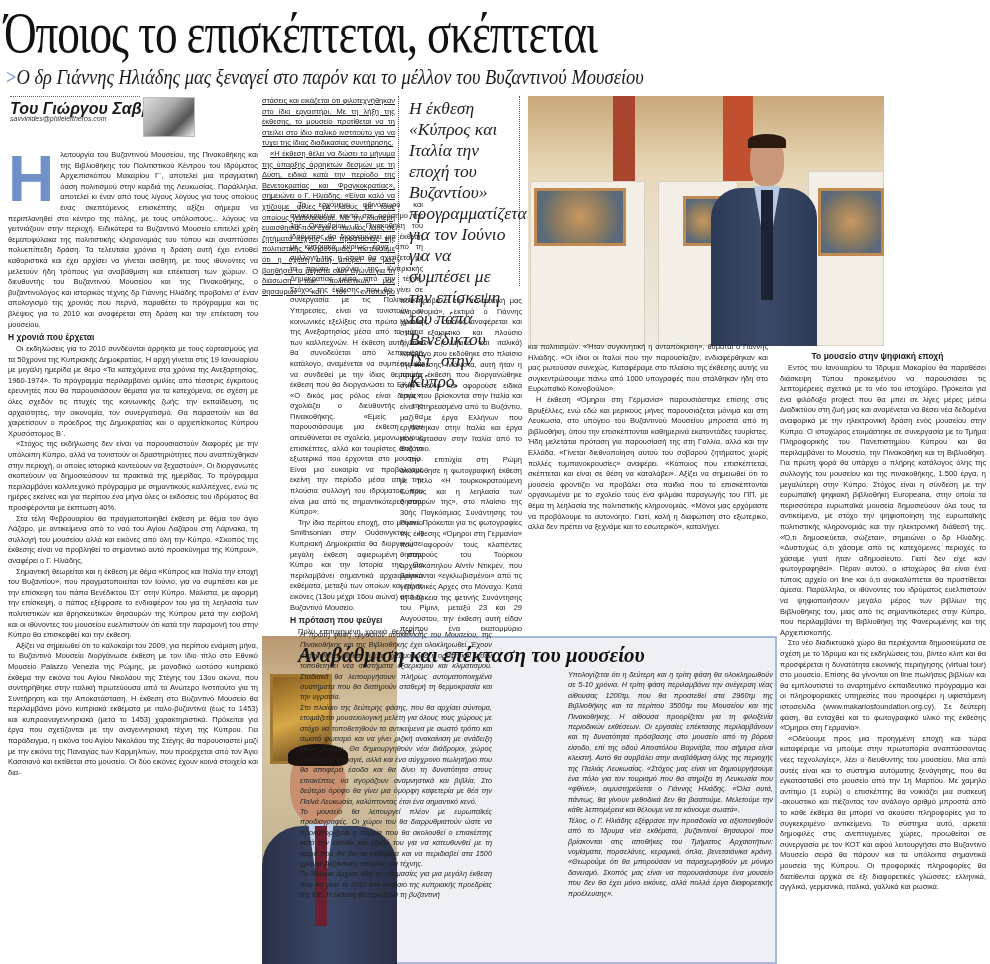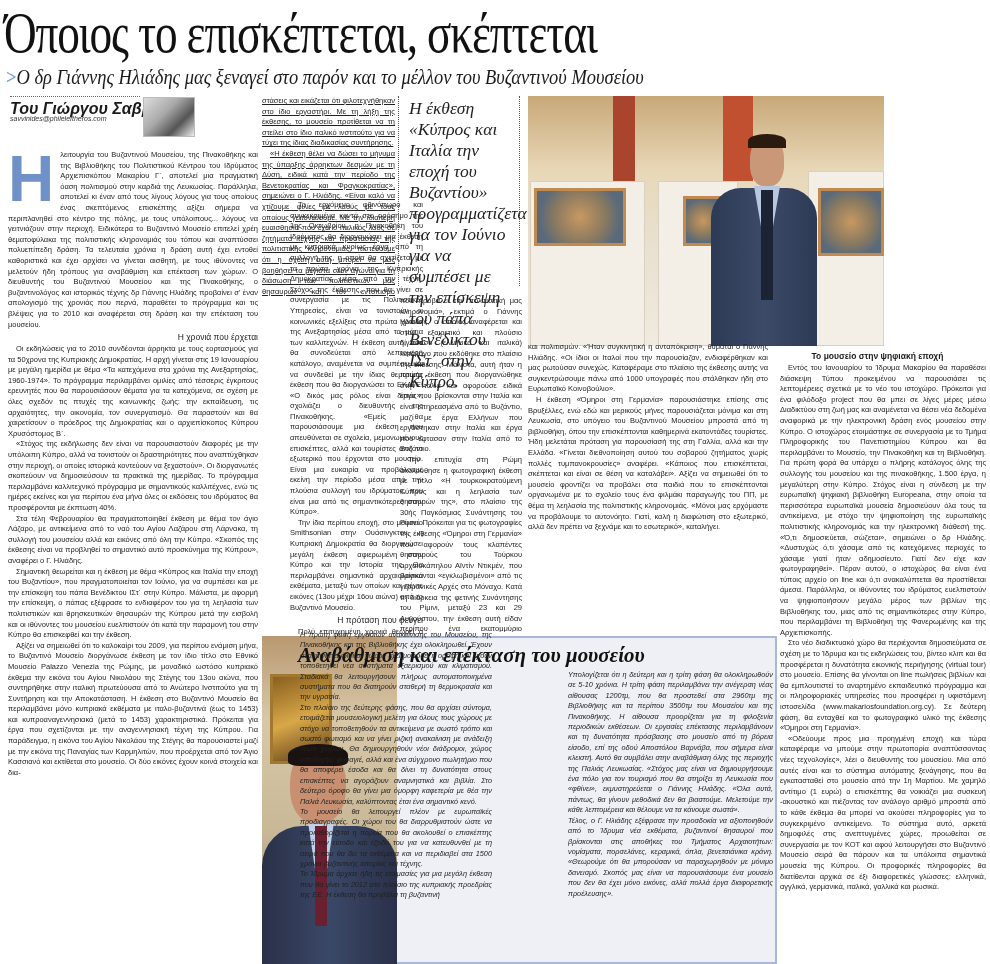--- a/index.html
+++ b/index.html
@@ -7,21 +7,21 @@
   .headline { position: absolute; left: 4px; top: 2px; font-family: "Liberation Serif", serif; font-size: 58px; line-height: 62px; letter-spacing: -1.5px; transform: scaleX(0.78); transform-origin: left top; white-space: nowrap; color: #111; }
   .subhead { position: absolute; left: 6px; top: 64px; font-family: "Liberation Serif", serif; font-style: italic; font-size: 22px; line-height: 26px; transform: scaleX(0.84); transform-origin: left top; white-space: nowrap; }
   .subhead .arrow { color: #7aa0d0; font-style: normal; font-weight: bold; }
   .byline-rule { position: absolute; left: 10px; top: 96px; width: 130px; border-top: 1px dotted #666; }
   .byline { position: absolute; left: 10px; top: 100px; font-size: 16px; font-weight: bold; font-style: italic; }
   .email { position: absolute; left: 10px; top: 115px; font-size: 7px; font-style: italic; color: #333; }
   .author-photo { position: absolute; left: 143px; top: 97px; width: 52px; height: 40px; background: linear-gradient(135deg,#ddd 0%,#aaa 40%,#555 70%,#eee 100%); border: 1px solid #bbb; }
   .col { position: absolute; font-size: 7.5px; line-height: 10.6px; text-align: justify; hyphens: auto; color: #222; }
   .col p { text-indent: 8px; margin-bottom: 0; }
   .col p.noindent { text-indent: 0; }
-  .col h3 { font-size: 8.5px; text-align: right; font-weight: normal; margin: 2px 0 1px 0; line-height: 11px; }
+  .col h3 { font-size: 8.5px; text-align: left; font-weight: bold; margin: 2px 0 1px 0; line-height: 11px; }
   .dropcap { float: left; font-family: "Liberation Sans", sans-serif; font-size: 64px; line-height: 54px; color: #7090c8; font-weight: bold; margin: 2px 6px 0 0; height: 54px; }
   .pullquote { position: absolute; left: 398px; top: 96px; width: 122px; height: 190px; border-left: 1px dotted #555; border-right: 1px dotted #555; padding: 2px 10px; font-family: "Liberation Serif", serif; font-style: italic; font-size: 17.5px; line-height: 21px; color: #222; }
   .photo-main { position: absolute; left: 528px; top: 96px; width: 356px; height: 250px; background: linear-gradient(180deg,#c8a878 0%,#e8d8b8 30%,#e8e0d0 60%,#f0ebe0 100%); overflow: hidden; }
   .photo-main .pillar1 { position: absolute; left: 85px; top: 0; width: 22px; height: 85px; background: #a8452c; }
   .photo-main .pillar2 { position: absolute; left: 195px; top: 0; width: 30px; height: 85px; background: #c0502f; }
   .photo-main .case { position: absolute; background: #f3efe6; border: 1px solid #d8d0c0; }
   .photo-main .mosaic { position: absolute; background: radial-gradient(circle,#c89860 0%,#8a7a60 50%,#5a6a7a 80%); border: 3px solid #c08a50; }
   .photo-main .man-body { position: absolute; left: 183px; top: 92px; width: 106px; height: 158px; background: linear-gradient(90deg,#2d3a55,#3c4a68,#2d3a55); border-radius: 30px 30px 0 0; }
   .photo-main .man-head { position: absolute; left: 222px; top: 40px; width: 34px; height: 50px; background: #c89878; border-radius: 45% 45% 40% 40%; }
   .photo-main .man-hair { position: absolute; left: 220px; top: 38px; width: 38px; height: 14px; background: #2a1a10; border-radius: 50% 50% 0 0; }

